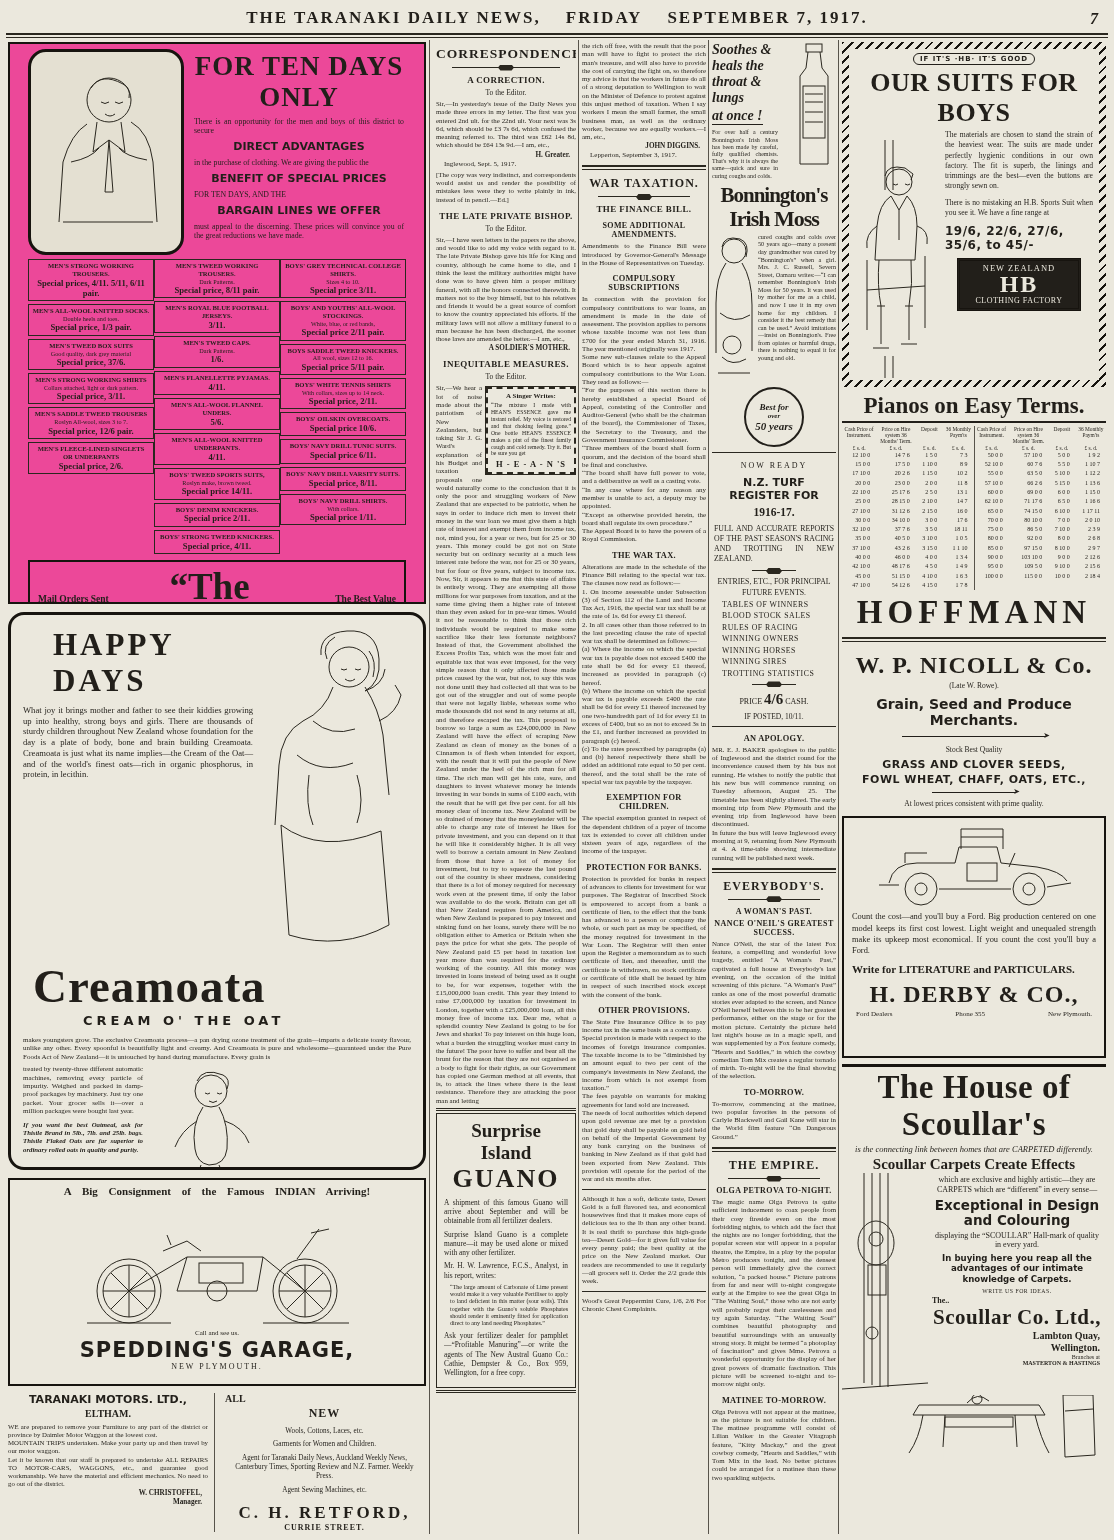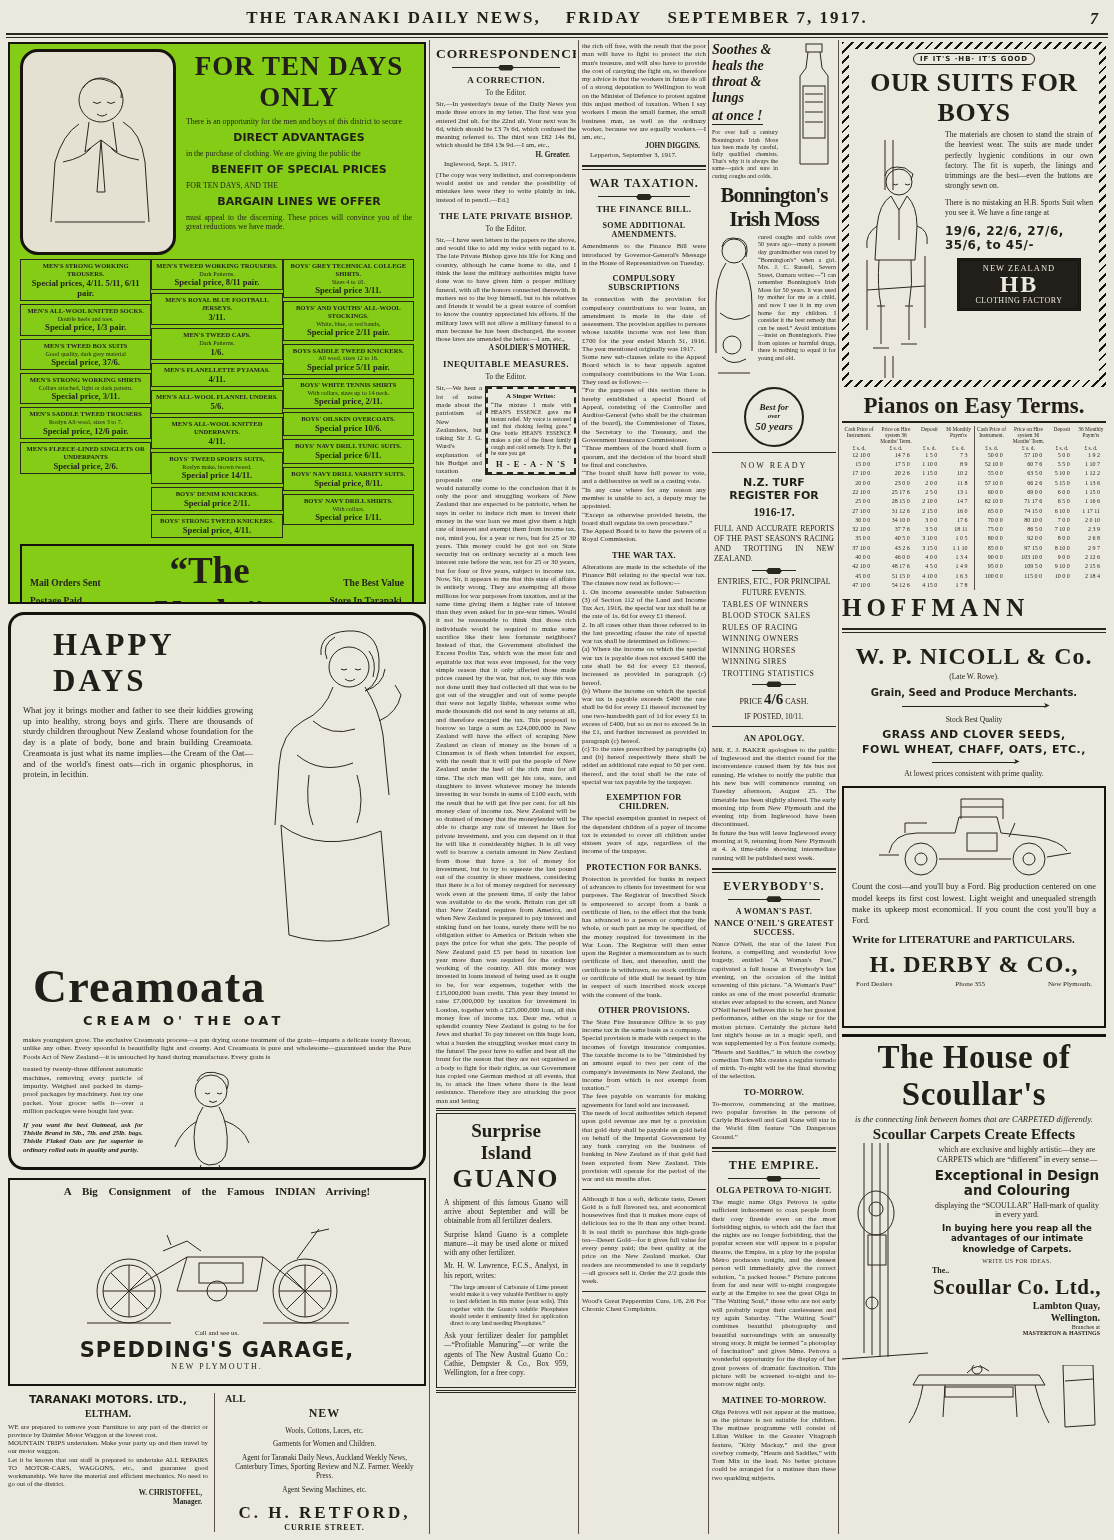--- a/index.html
+++ b/index.html
@@ -31,21 +31,21 @@
   .divider{height:1px;background:#2a271f;margin:5px 16px;position:relative;}
   .divider::after{content:"";position:absolute;left:50%;top:-2.5px;width:16px;height:6px;background:#2a271f;
     transform:translateX(-50%);clip-path:polygon(0 50%,15% 0,85% 0,100% 50%,85% 100%,15% 100%);}
   .subhead{font-size:9px;font-weight:bold;text-align:center;margin:7px 0 3px;letter-spacing:.4px;}
   .toeditor{font-size:7.5px;text-align:center;margin:3px 0;}
   .sig{font-size:7.2px;font-weight:bold;text-align:right;margin:1px 6px 0 0;}
   .place{font-size:7px;margin:1px 0 3px 8px;}
   .thinrule{border-top:1px solid #2a271f;margin:5px 0;}
   .dblrule{border-top:2px solid #2a271f;border-bottom:1px solid #2a271f;height:2px;margin:6px 0;}
   
-  .kashbox{border:2px solid #17140f;padding:5px 10px;height:548px;overflow:hidden;position:relative;background:#84cc16;}
+  .kashbox{border:2px solid #17140f;padding:5px 18px;height:548px;overflow:hidden;position:relative;background:#ec4899;}
   .kash-top{display:flex;}
   .manframe{width:150px;height:200px;border:3px solid #17140f;border-radius:18px;flex:none;
     display:flex;align-items:center;justify-content:center;background:#e4e0d2;}
   .kash-right{flex:1;padding-left:8px;}
   .kash-headline{font-size:27px;font-weight:bold;text-align:center;letter-spacing:1px;margin:2px 0 4px;}
   .kash-line{font-size:7.8px;text-align:justify;margin:2px 2px;}
   .kash-sub{font-size:11px;font-weight:bold;text-align:center;margin:5px 0;}
   .kash-grid{display:flex;margin-top:4px;}
   .kcol{flex:1;}
   .kitem{border:1px solid #2a271f;margin-bottom:3px;padding:2px 3px;text-align:center;}
@@ -134,26 +134,26 @@
   .hb-logo .l3{font-size:8px;letter-spacing:.5px;}
   
   .piano-title{font-size:23px;font-weight:bold;text-align:center;margin:6px 0 2px;border-bottom:2px solid #221f1a;padding-bottom:2px;}
   .piano-wrap{display:flex;margin-top:3px;}
   .piano-half{flex:1;}
   .piano-half + .piano-half{border-left:1px solid #57534a;}
   .piano-hdr{display:grid;grid-template-columns:26% 30% 21% 23%;font-size:5.4px;text-align:center;line-height:1.15;}
   .piano-rows{display:block;}
   .prow{display:grid;grid-template-columns:26% 30% 21% 23%;}
   .prow span{font-size:6px;text-align:right;padding-right:6px;line-height:1.55;}
-  .hoffmann{font-size:25px;font-weight:bold;text-align:left;letter-spacing:5px;margin:4px 0 2px;}
+  .hoffmann{font-size:33px;font-weight:bold;text-align:center;letter-spacing:5px;margin:4px 0 2px;}
   
   .nicoll{text-align:center;}
   .nicoll-name{font-size:24px;font-weight:bold;margin-top:10px;letter-spacing:1px;}
   .nicoll-late{font-size:7.5px;margin:2px 0 6px;}
-  .nicoll-trade{font-size:10px;font-weight:bold;}
+  .nicoll-trade{font-size:14px;font-weight:bold;}
   .arrow-div{height:1px;background:#221f1a;margin:8px 60px;position:relative;}
   .arrow-div::after{content:"➤";position:absolute;right:-4px;top:-5px;font-size:8px;}
   .nicoll-stock{font-size:7.5px;margin:6px 0 4px;}
   .nicoll-l{font-size:11px;font-weight:bold;margin:2px 0;letter-spacing:.5px;}
   .nicoll-low{font-size:7.5px;margin-top:6px;}
   
   .fordbox{border:2px solid #17140f;margin-top:8px;padding:5px 8px;height:228px;overflow:hidden;}
   .ford-body{font-size:8.4px;line-height:1.35;text-align:justify;margin-top:2px;}
   .ford-write{font-size:11px;font-weight:bold;margin:6px 0;}
   .ford-name{font-size:24px;font-weight:bold;text-align:center;letter-spacing:1px;margin:4px 0 2px;}

